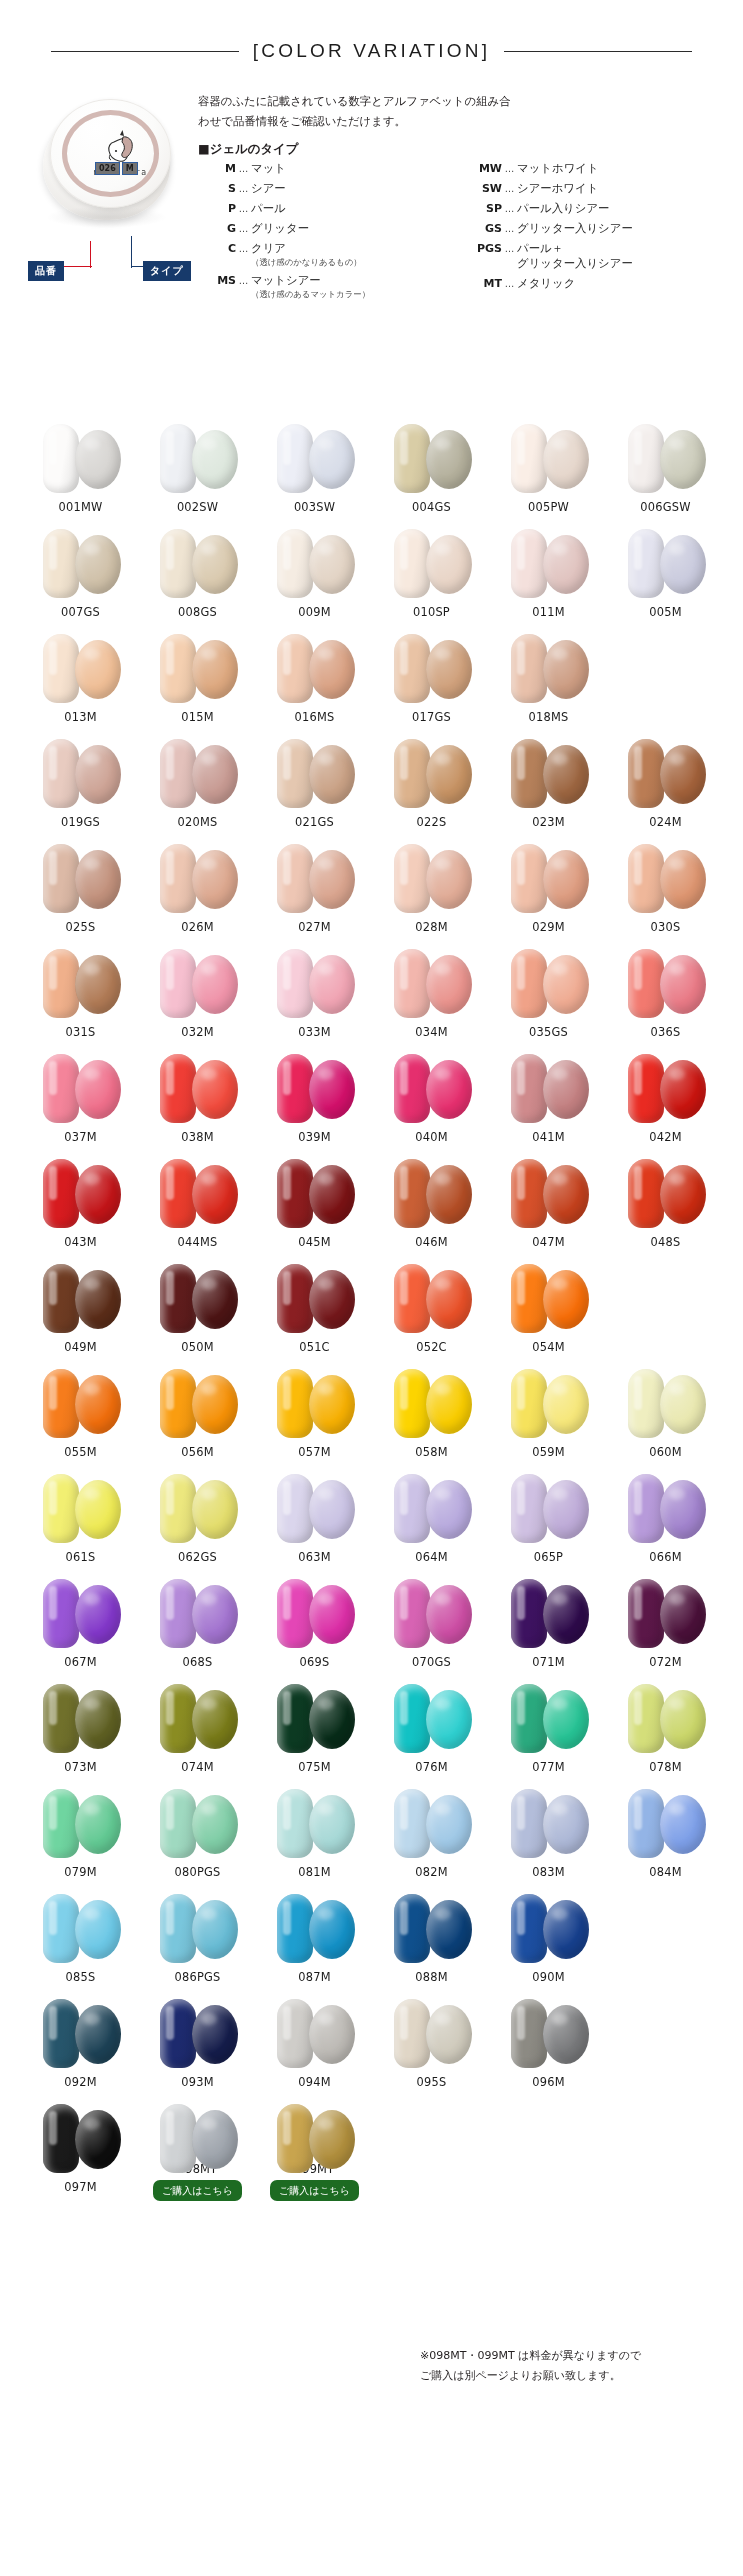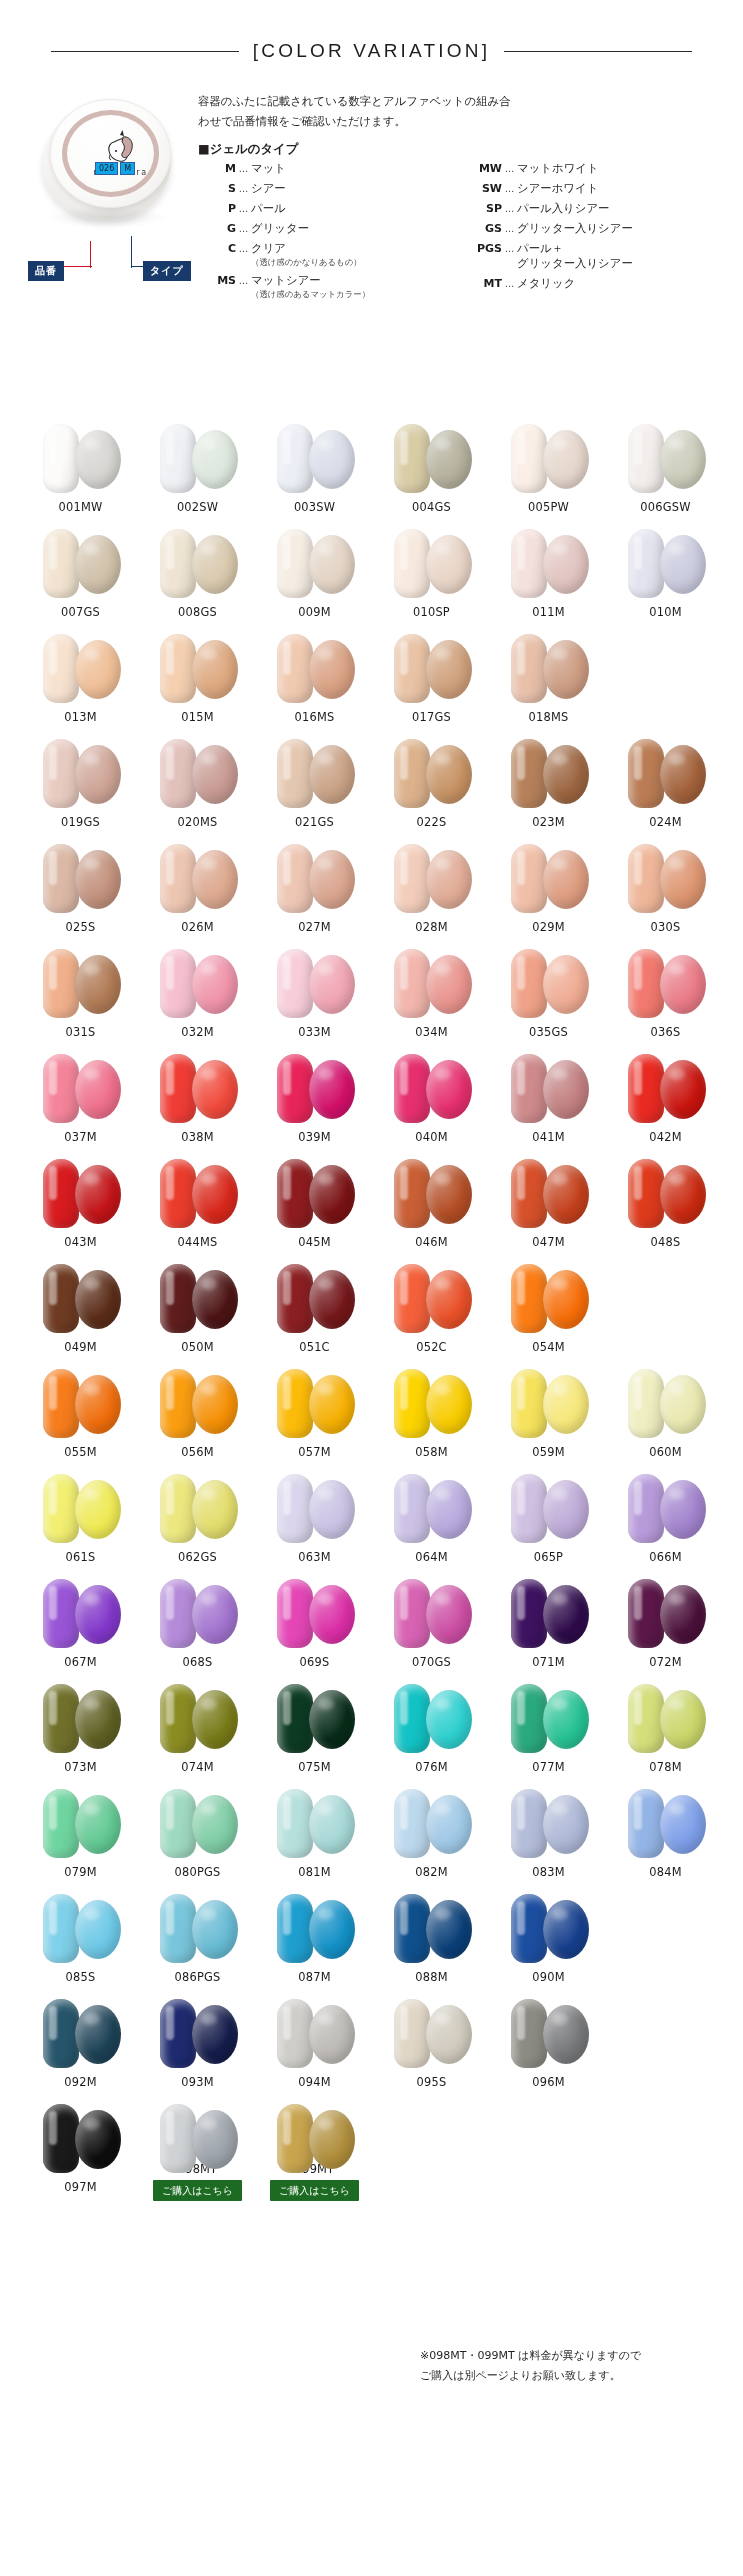--- a/index.html
+++ b/index.html
@@ -63,23 +63,23 @@
     position:absolute; left:6px; top:111px; width:121px; height:22px;
     border-radius:50%;
     background:radial-gradient(ellipse at 50% 50%, rgba(150,150,150,.22), rgba(255,255,255,0) 70%);
   }
 
   
   .chip-row{
     position:absolute; left:55px; top:67px; display:flex; gap:2px; align-items:stretch;
   }
   .chip{
-    border:1px solid #2f5d9e; background:#0ea5e9;
+    border:1px solid #2f5d9e; background:#737373;
     font-size:8px; line-height:11px; padding:0 3px; color:#1e1e1e;
-    font-family:"DejaVu Sans",sans-serif; font-weight:400;text-align:center;
+    font-family:"DejaVu Sans",sans-serif; font-weight:700;text-align:center;
   }
 
   
   .tag{
     position:absolute; background:#173a6b; color:#ffffff;
     font-size:10px; font-weight:700; letter-spacing:1px;
     padding:3px 7px; white-space:nowrap;
   }
   .tag.hinban{ left:6px; top:174px; }
   .tag.type{ left:121px; top:174px; }
@@ -155,21 +155,21 @@
       radial-gradient(circle at 50% 45%, rgba(255,255,255,.6) 0.6px, transparent 1.1px),
       radial-gradient(circle at 12% 80%, rgba(255,255,255,.7) 0.6px, transparent 1.1px);
     background-size:13px 13px,11px 11px,9px 9px,15px 15px,10px 10px,12px 12px;
   }
   .label{
     font-size:11.4px; letter-spacing:0.2px; color:#1b1b1b;
     font-family:"DejaVu Sans",sans-serif; margin-top:3px;
   }
   .buybtn{
     margin-top:4px; background:#1d6b22; color:#fff;
-    font-size:10px; padding:4px 9px; border-radius:1px;
+    font-size:10px; padding:4px 9px; border-radius:7px;
     font-family:"DejaVu Sans",sans-serif; white-space:nowrap;
     border:none; cursor:pointer; line-height:13px;
   }
   .note{
     position:absolute; right:26px; top:2346px; width:297px;
     font-size:11px; line-height:20px; color:#231f20; text-align:left;
     font-family:"DejaVu Sans",sans-serif;
   }
 </style>
 </head>
@@ -390,21 +390,21 @@
           <div class="tip" style="background: linear-gradient(100deg, rgb(244, 224, 220) 0%, rgb(244, 224, 220) 55%, rgba(0, 0, 0, 0.1) 100%), rgb(244, 224, 220);"></div>
           <div class="blob" style="background: radial-gradient(at 32% 26%, rgba(255, 255, 255, 0.3), rgba(255, 255, 255, 0) 55%), rgb(224, 195, 191);"></div>
         </div>
         <div class="label">011M</div>
       </div>
       <div class="cell">
         <div class="sw">
           <div class="tip" style="background: linear-gradient(100deg, rgb(227, 227, 239) 0%, rgb(227, 227, 239) 55%, rgba(0, 0, 0, 0.1) 100%), rgb(227, 227, 239);"></div>
           <div class="blob" style="background: radial-gradient(at 32% 26%, rgba(255, 255, 255, 0.3), rgba(255, 255, 255, 0) 55%), rgb(201, 202, 221);"></div>
         </div>
-        <div class="label">010M</div>
+        <div class="label">005M</div>
       </div>
     </div>
     <div class="row">
       <div class="cell">
         <div class="sw">
           <div class="tip" style="background: linear-gradient(100deg, rgb(247, 226, 207) 0%, rgb(247, 226, 207) 55%, rgba(0, 0, 0, 0.1) 100%), rgb(247, 226, 207);"></div>
           <div class="blob" style="background: radial-gradient(at 32% 26%, rgba(255, 255, 255, 0.3), rgba(255, 255, 255, 0) 55%), rgb(239, 190, 150);"></div>
         </div>
         <div class="label">013M</div>
       </div>

